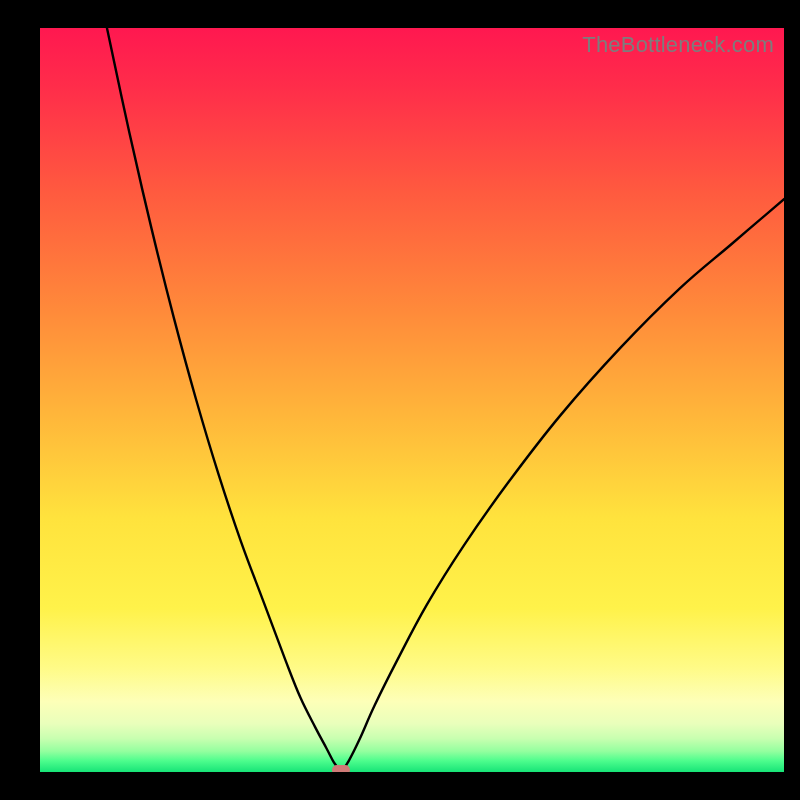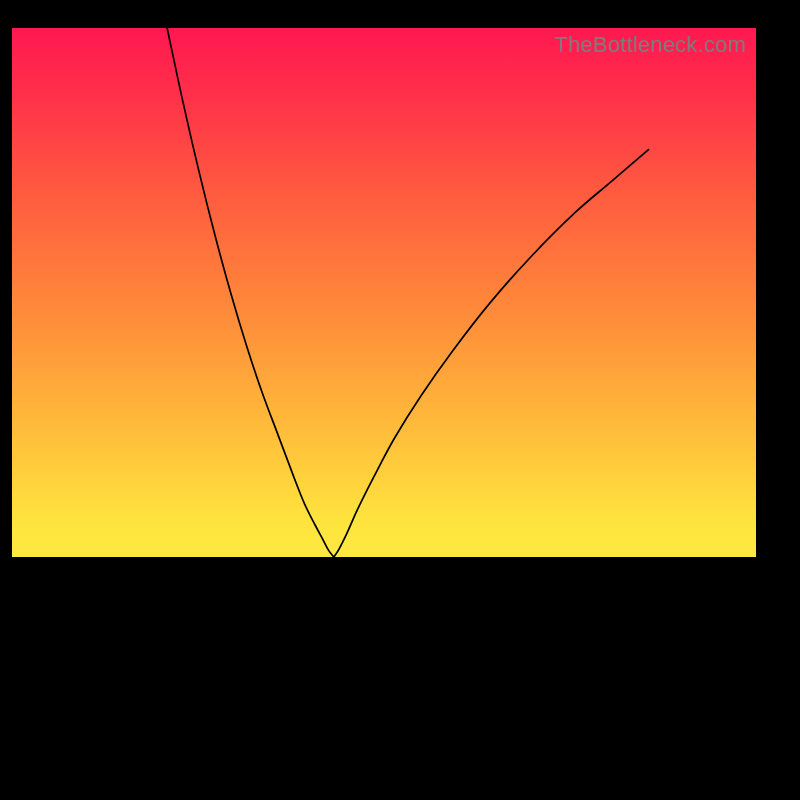--- a/index.html
+++ b/index.html
@@ -12,24 +12,24 @@
     font-family: Arial, Helvetica, sans-serif;
   }
   .frame {
     position: absolute;
     left: 0; top: 0;
     width: 800px; height: 800px;
     background: #000;
   }
   .plot {
     position: absolute;
-    left: 12px;
+    left: 40px;
     top: 28px;
     width: 744px;
-    height: 529px;
+    height: 744px;
     overflow: hidden;
   }
   .watermark {
     position: absolute;
     top: 4px;
     right: 10px;
     color: #7d7d7d;
     font-size: 22px;
     font-weight: 500;
     letter-spacing: 0.2px;

